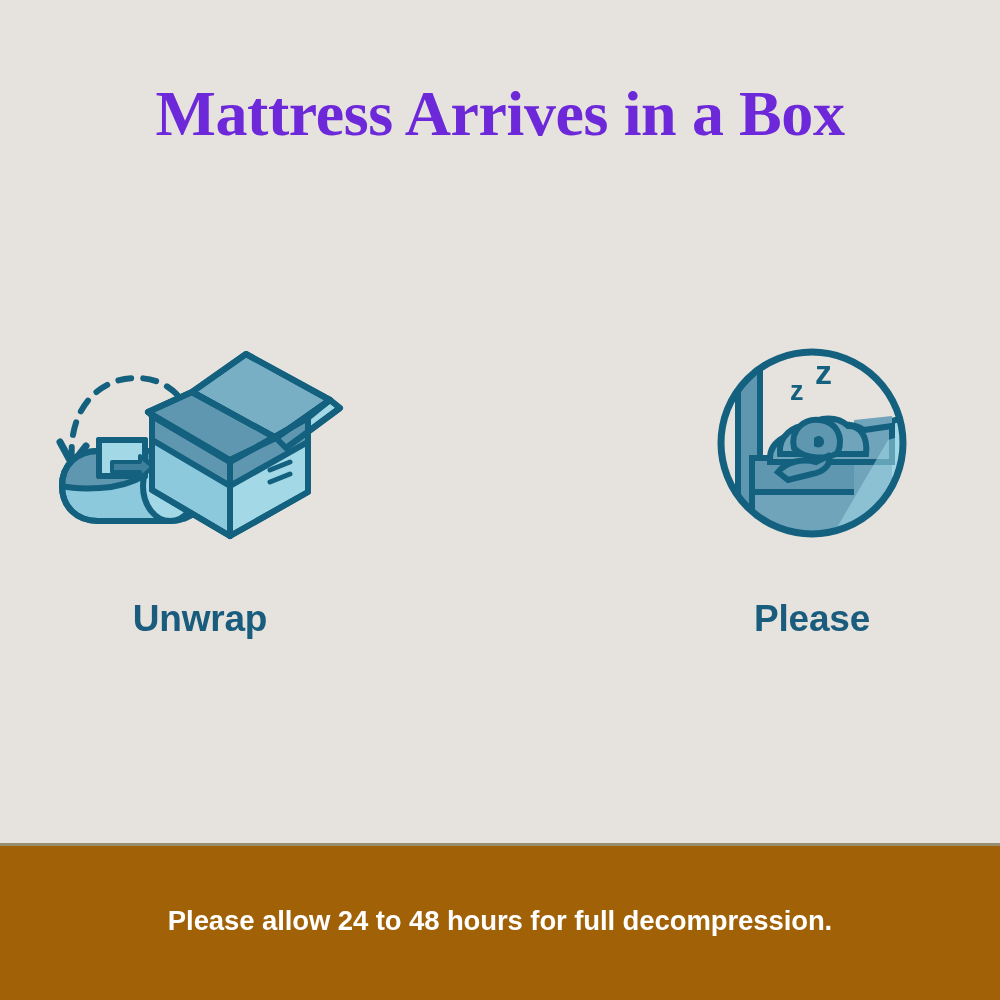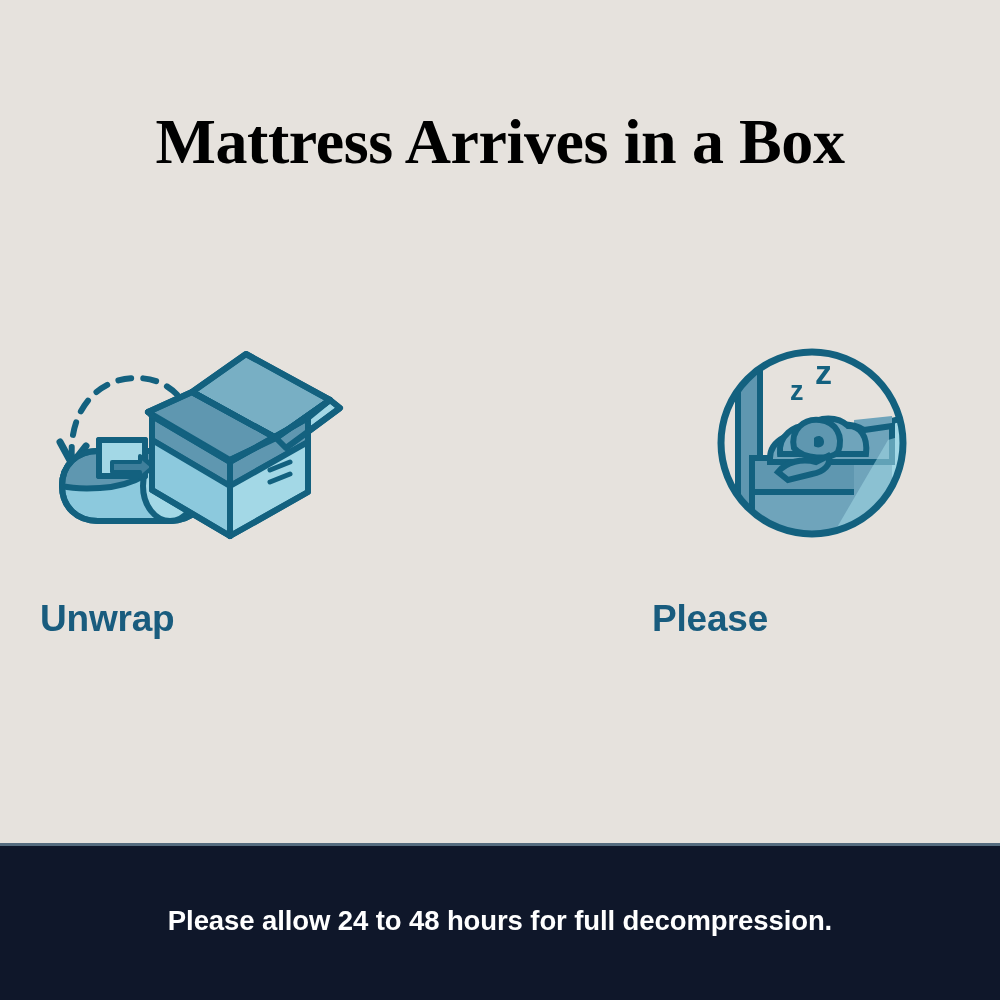--- a/index.html
+++ b/index.html
@@ -25,24 +25,23 @@
   .title {
     position: absolute;
     left: 0;
     top: 79px;
     width: 1000px;
     text-align: center;
     font-family: "Liberation Serif", "DejaVu Serif", serif;
     font-weight: bold;
     font-size: 64px;
     letter-spacing: -0.4px;
-    color: #000000;
+    color: #6d28d9;
     line-height: 70px;
     white-space: nowrap;
-    margin-top: 28px;
   }
 
   
   .steps {
     position: absolute;
     left: 0;
     top: 330px;
     width: 1000px;
     height: 330px;
   }
@@ -67,37 +66,37 @@
     display: block;
     width: 320px;
     height: 235px;
   }
 
   .step-label {
     position: absolute;
     left: 0;
     top: 268px;
     width: 320px;
-    text-align: left;
+    text-align: center;
     font-family: "Liberation Sans", sans-serif;
     font-weight: bold;
     font-size: 37px;
     color: #195c7e;
     letter-spacing: -0.2px;
     white-space: nowrap;
   }
 
   
   .footer-band {
     position: absolute;
     left: 0;
     top: 843px;
     width: 1000px;
     height: 157px;
-    background: #0f172a;
+    background: #a16207;
   }
   .footer-rule {
     position: absolute;
     left: 0;
     top: 0;
     width: 1000px;
     height: 3px;
     background: #8fb3c4;
     opacity: 0.55;
   }

